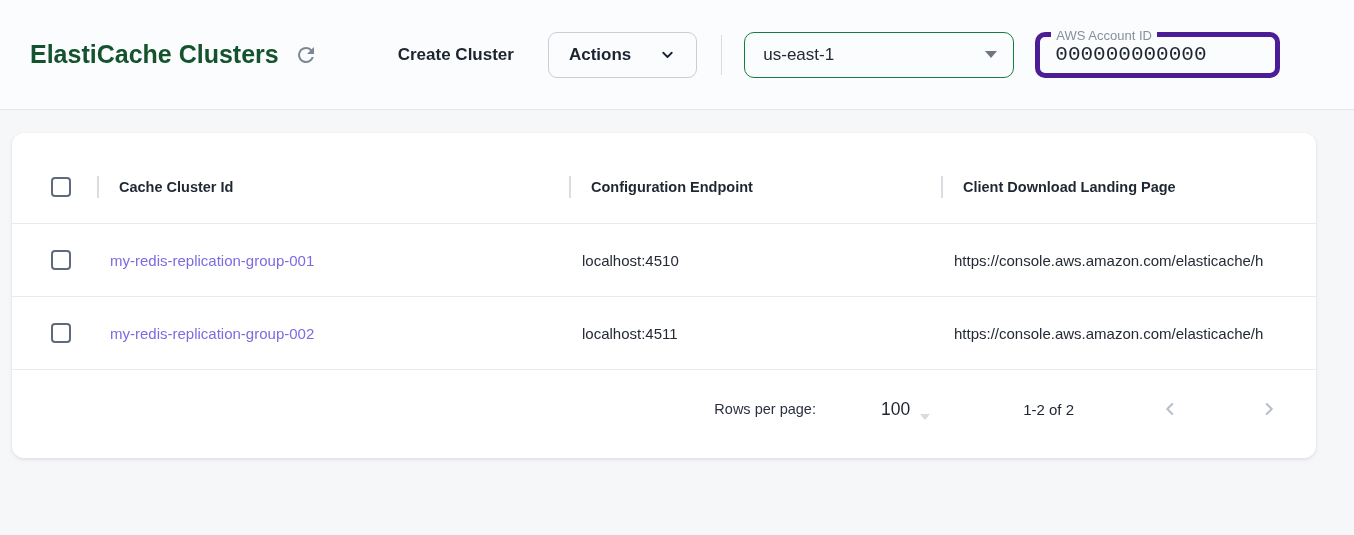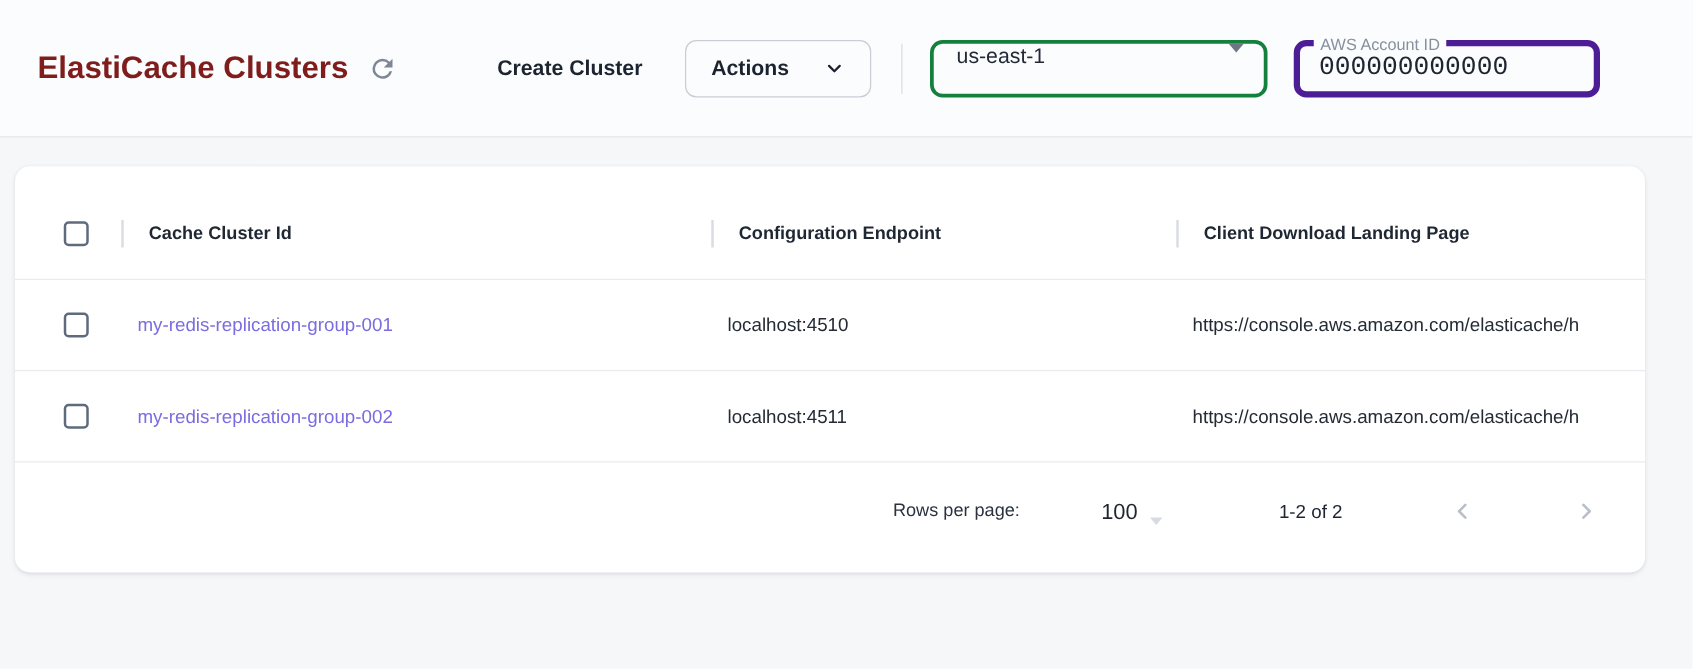--- a/index.html
+++ b/index.html
@@ -14,37 +14,37 @@
   }
 
   
   .topbar {
     height:110px;
     background:#fbfcfd;
     border-bottom:1px solid #e3e6ea;
     display:flex; align-items:center;
     padding:0 20px 0 30px;
   }
-  .title { margin:0; font-size:25px; font-weight:700; color:#7f1d1d; white-space:nowrap; }
+  .title { margin:0; font-size:25px; font-weight:700; color:#14532d; white-space:nowrap; }
   .refresh-btn { margin-left:13px; background:none; border:none; padding:2px; display:flex; cursor:pointer; }
   .create-btn {
     margin-left:78px; background:none; border:none; padding:0;
     font-family:inherit; font-size:17px; font-weight:700; color:#1c2430; cursor:pointer; white-space:nowrap;
   }
   .actions-btn {
     margin-left:34px; height:46px; padding:0 20px;
     display:flex; align-items:center; gap:28px;
     background:transparent; border:1px solid #c9ced6; border-radius:9px;
     font-family:inherit; font-size:17px; font-weight:700; color:#1b2330; cursor:pointer;
   }
   .vdivider { width:1px; height:40px; background:#d9dce1; margin-left:24px; }
   .region-select {
     margin-left:22px; width:270px; height:46px;
-    border:3px solid #15803d; border-radius:10px;
-    display:flex; padding:0 16px 0 18px;
+    border:1px solid #15803d; border-radius:10px;
+    display:flex; align-items:center; padding:0 16px 0 18px;
     font-size:17px; color:#222a36; cursor:pointer;
   }
   .caret-down { margin-left:auto; width:0; height:0; border:6px solid transparent; border-top:7px solid #6e7683; border-bottom:none; }
   .account-field {
     margin-left:21px; width:245px; height:46px; position:relative;
     border:5px solid #4c1d95; border-radius:10px;
   }
   .account-label {
     position:absolute; top:-9px; left:11px;
     background:#fbfcfd; padding:0 5px;

